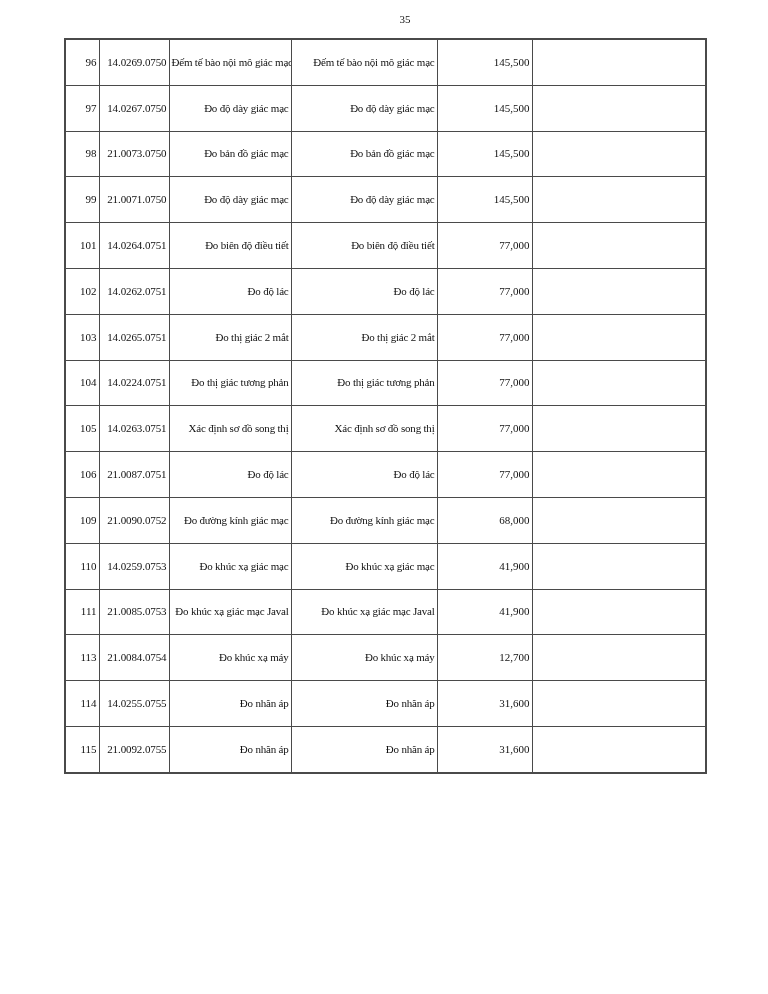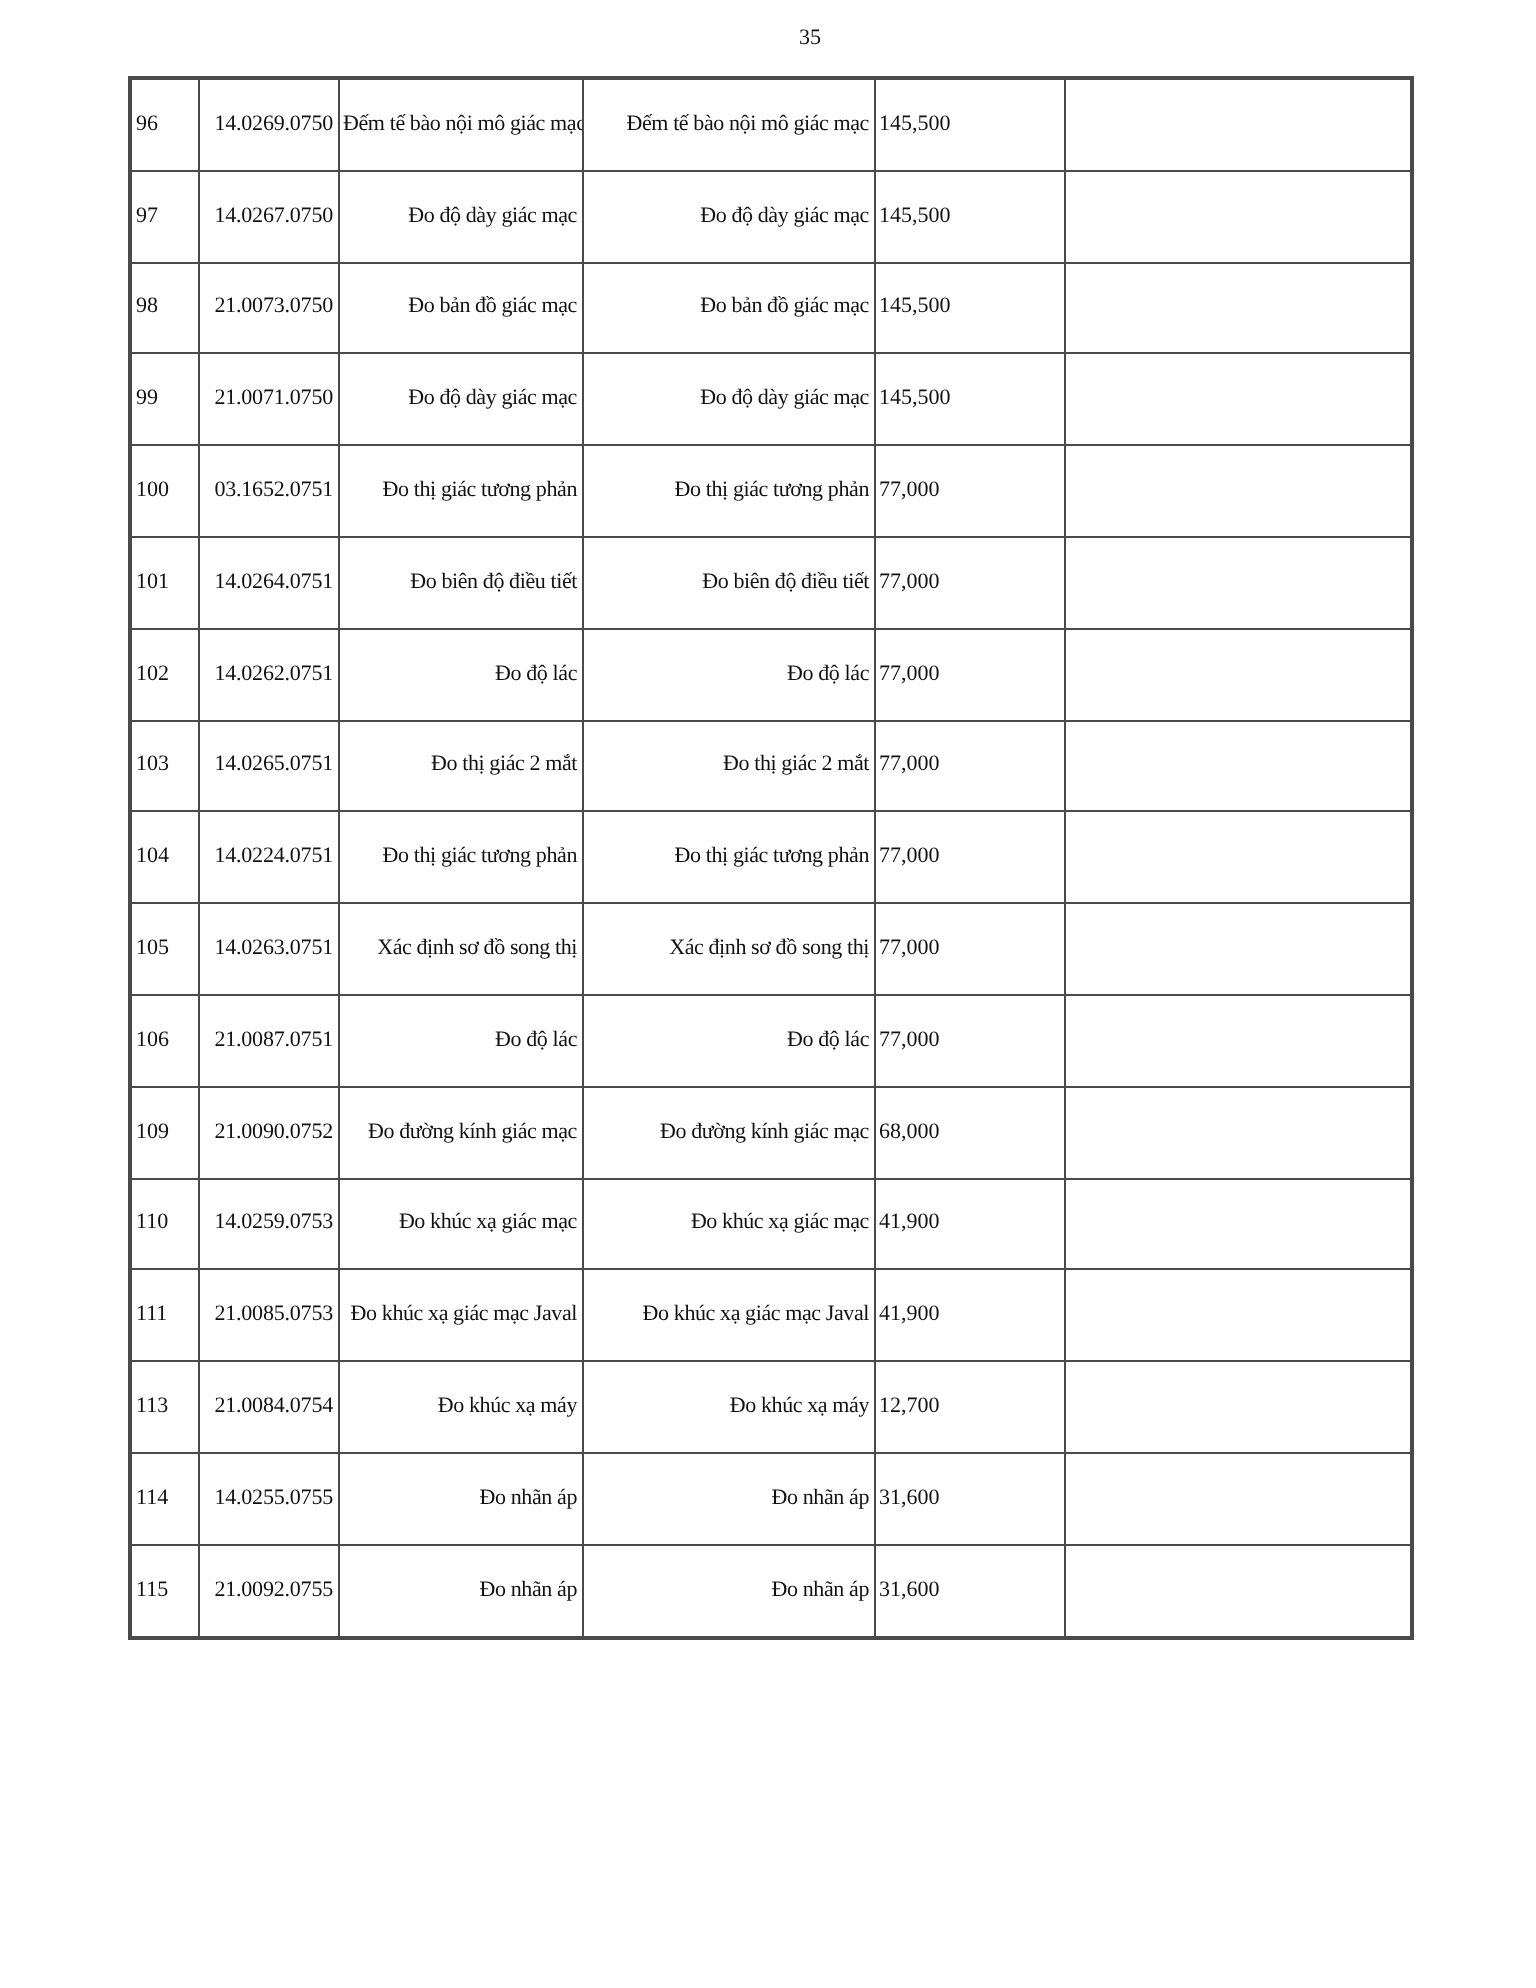--- a/index.html
+++ b/index.html
@@ -42,24 +42,24 @@
   table.price-table td{
     border:1px solid var(--border-color);
     height:44.8px;
     font-size:11px;
     line-height:13px;
     vertical-align:middle;
     padding:0 2px;
     overflow:hidden;
     white-space:nowrap;
   }
-  td.c-stt{ text-align:left; }
+  td.c-stt{ text-align:right; }
   td.c-code{ text-align:right; letter-spacing:-0.1px; }
   td.c-name, td.c-name2{ text-align:right; padding-left:4px; letter-spacing:-0.2px; }
-  td.c-price{ padding-right:2px; }
+  td.c-price{ text-align:right; padding-right:2px; }
   td.c-note{ }
 </style>
 </head>
 <body>
 
 <div class="page">
   <div class="page-number">35</div>
 
   <table class="price-table">
     <colgroup>
@@ -97,28 +97,20 @@
     </tr>
         <tr>
       <td class="c-stt">99</td>
       <td class="c-code">21.0071.0750</td>
       <td class="c-name">Đo độ dày giác mạc</td>
       <td class="c-name2">Đo độ dày giác mạc</td>
       <td class="c-price">145,500</td>
       <td class="c-note"></td>
     </tr>
         <tr>
-      <td class="c-stt">100</td>
-      <td class="c-code">03.1652.0751</td>
-      <td class="c-name">Đo thị giác tương phản</td>
-      <td class="c-name2">Đo thị giác tương phản</td>
-      <td class="c-price">77,000</td>
-      <td class="c-note"></td>
-    </tr>
-        <tr>
       <td class="c-stt">101</td>
       <td class="c-code">14.0264.0751</td>
       <td class="c-name">Đo biên độ điều tiết</td>
       <td class="c-name2">Đo biên độ điều tiết</td>
       <td class="c-price">77,000</td>
       <td class="c-note"></td>
     </tr>
         <tr>
       <td class="c-stt">102</td>
       <td class="c-code">14.0262.0751</td>

